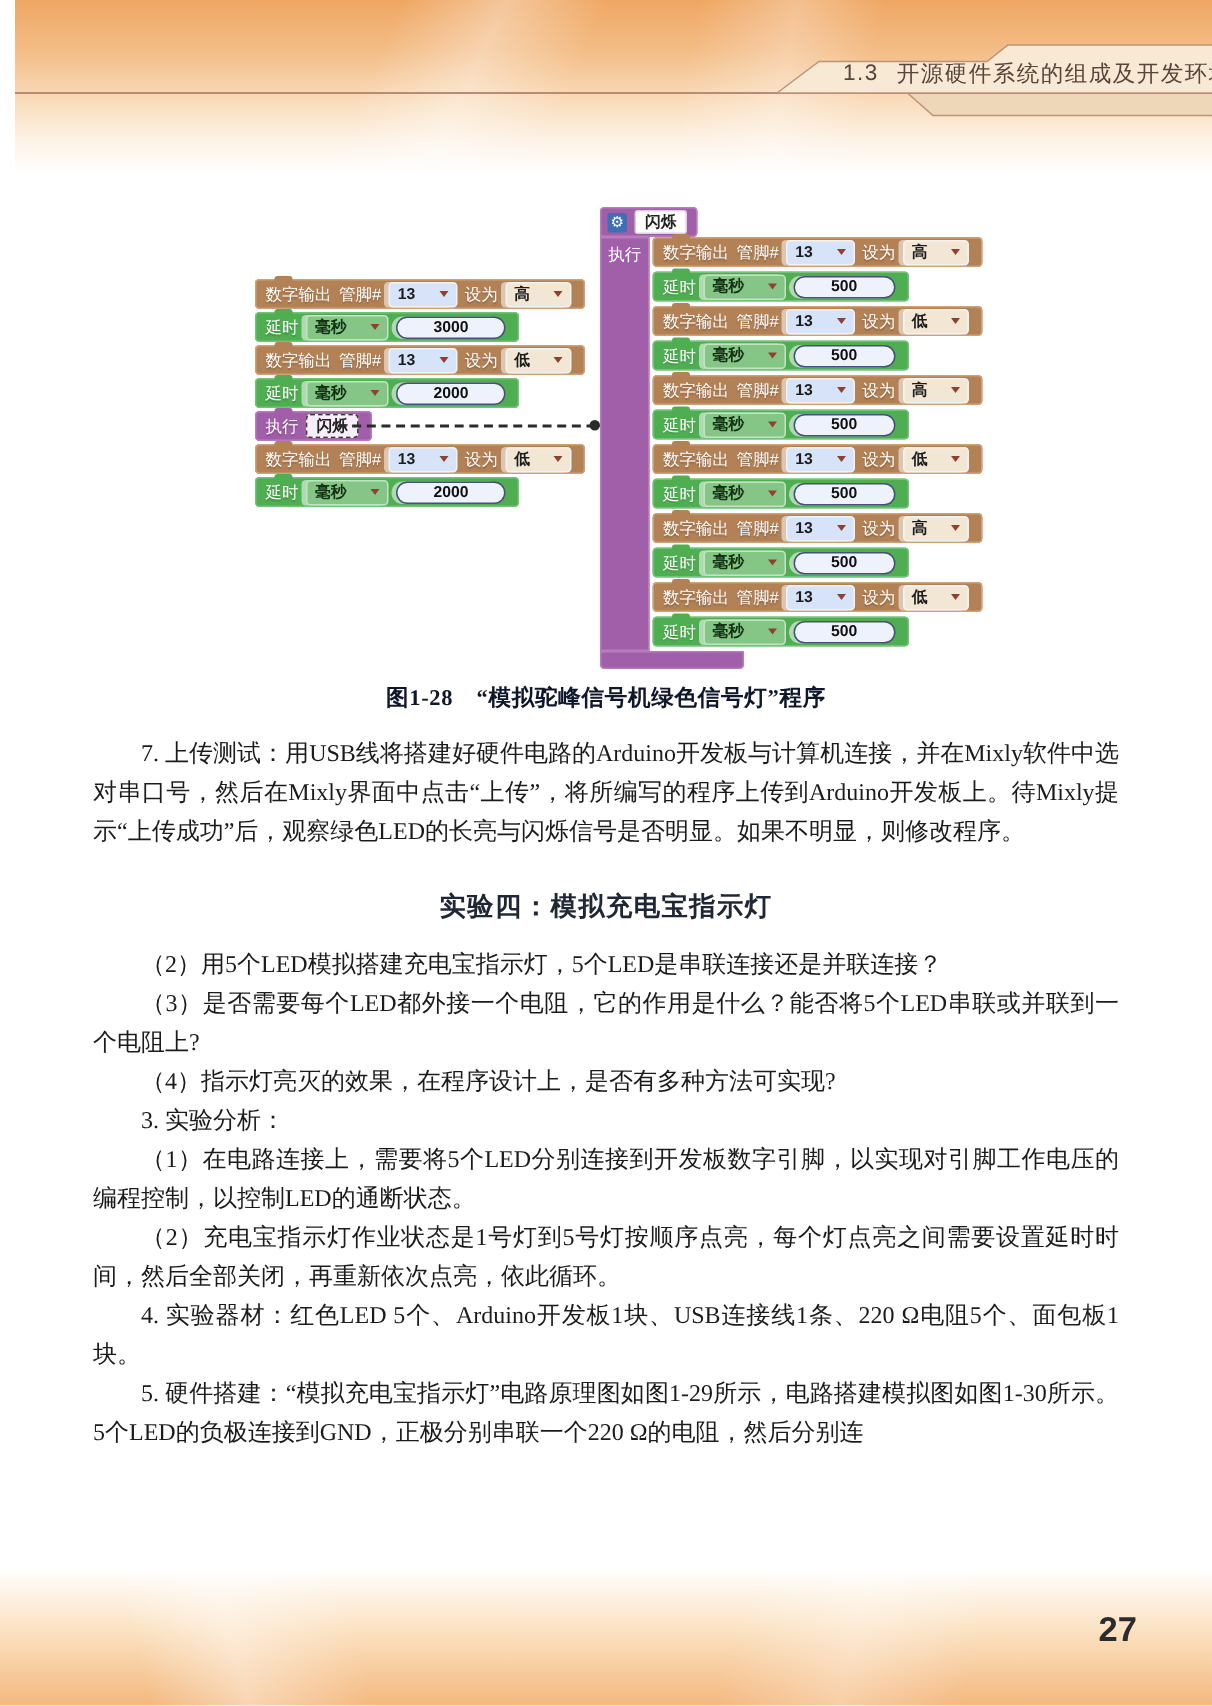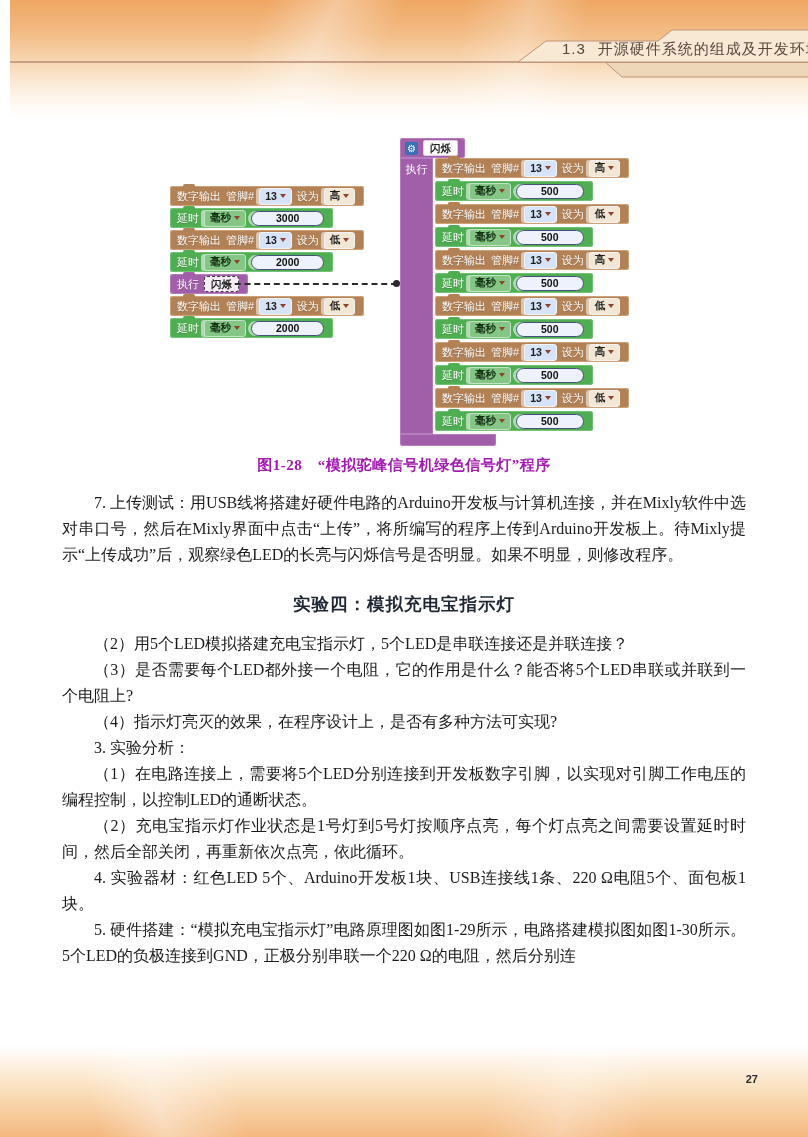--- a/index.html
+++ b/index.html
@@ -33,21 +33,21 @@
     background:linear-gradient(180deg,#ffffff 0%,#fbe2c2 45%,#f4b87e 100%);
   }
   .ftr-streak{
     position:absolute;inset:0;
     background:
       linear-gradient(75deg, rgba(255,255,255,0) 12%, rgba(255,255,255,.4) 20%, rgba(255,255,255,0) 30%),
       linear-gradient(105deg, rgba(255,255,255,0) 60%, rgba(255,255,255,.3) 70%, rgba(255,255,255,0) 80%);
   }
   .pageno{
     position:absolute;right:50px;top:28px;
-    font-family:"Liberation Sans",sans-serif;font-weight:bold;font-size:11px;color:#2c2c2c;
+    font-family:"Liberation Sans",sans-serif;font-weight:bold;font-size:23px;color:#2c2c2c;
   }
 
   
   .fig{position:relative;margin-top:136px;height:314px;width:808px;}
   .stack{display:flex;flex-direction:column;align-items:flex-start;}
   .main-stack{position:absolute;left:170px;top:50px;}
 
   .blk{
     position:relative;display:inline-flex;align-items:center;gap:5px;
     height:20px;padding:0 9px 0 7px;margin-bottom:2px;border-radius:3px;
@@ -57,21 +57,21 @@
   .blk::before{ 
     content:"";position:absolute;top:-2px;left:13px;width:12px;height:4px;
     background:inherit;border-radius:2px 2px 0 0;
   }
   .brown{background:#b28156;box-shadow:inset 0 0 0 1px #cfa176;}
   .green{background:#4fae52;box-shadow:inset 0 0 0 1px #72c375;}
   .purple{background:#a05fa8;box-shadow:inset 0 0 0 1px #b77cbe;}
 
   .blk-label{color:#fff;text-shadow:0 1px 1px rgba(0,0,0,.2);}
   .dd{
-    display:inline-flex;align-items:center;gap:3px;height:15px;padding:0 5px;
+    display:inline-flex;align-items:center;gap:16px;height:15px;padding:0 5px;
     border-radius:3px;border:1px solid #f3f3f3;color:#1c1c1c;
     box-shadow:-3px 0 0 rgba(255,255,255,.55);
   }
   .dd.blue{background:#d7e3f8;}
   .dd.cream{background:#f2e7d4;}
   .dd.gdd{background:#85c687;border-color:#c2e4c3;color:#143214;}
   .ddv{font-weight:bold;font-size:10.5px;font-style:normal;}
   .tri{width:0;height:0;border-left:3.5px solid transparent;border-right:3.5px solid transparent;border-top:4.5px solid #8d4230;}
   .valbox{
     background:#eef2fc;border:1.5px solid #46507a;border-radius:8px;
@@ -109,21 +109,21 @@
     color:#fff;font-family:"Liberation Sans",sans-serif;font-size:11px;
     padding-top:4px;text-align:center;
   }
   .func-stack{padding-left:2px;}
   .func-stack .blk{margin-bottom:3px;}
   .func-foot{width:96px;height:12px;background:#a05fa8;box-shadow:inset 0 0 0 1px #b77cbe;border-radius:0 0 3px 3px;}
 
   
   .caption{
     margin:6px 0 0 0;text-align:center;
-    font-size:15px;font-weight:bold;color:#a21caf;letter-spacing:.5px;
+    font-size:15px;font-weight:bold;color:#0f172a;letter-spacing:.5px;
   }
   .content{padding:0 62px;color:#1b1b1b;}
   .content p{margin:0;font-size:16px;line-height:26px;text-align:justify;text-indent:2em;}
   .para-upload{margin-top:15px !important;}
   .sec-title{
     margin:24px 0 15px 0;text-align:center;
     font-family:"Liberation Sans",sans-serif;font-weight:bold;font-size:17.5px;color:#1e2733;
     letter-spacing:1px;
   }
 </style>

